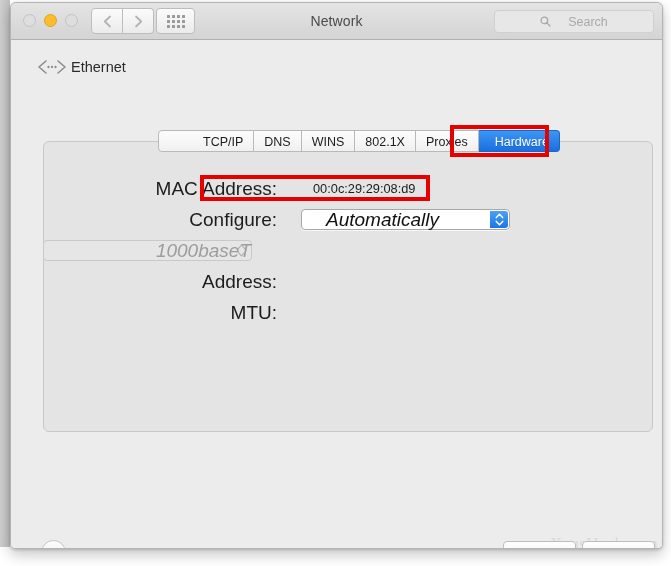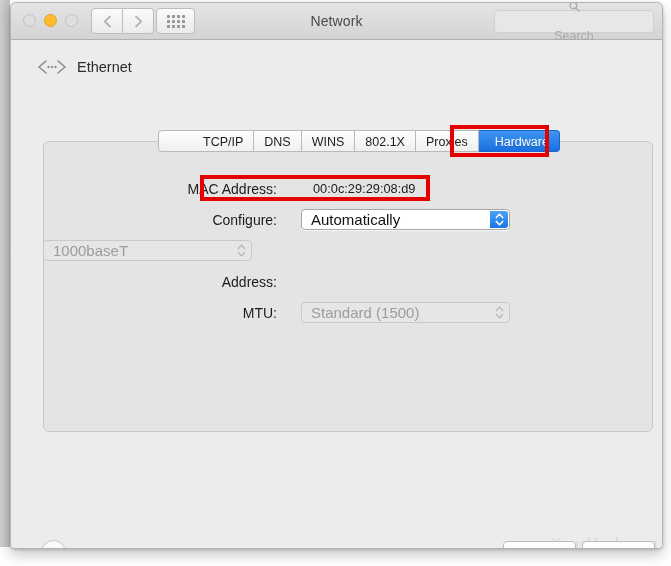--- a/index.html
+++ b/index.html
@@ -110,21 +110,20 @@
     top: 7px;
     width: 158px;
     height: 21px;
     background: #e7e7e7;
     border: 1px solid #cfcfcf;
     border-radius: 4px;
     display: flex;
     align-items: center;
     justify-content: center;
     gap: 17px;
-    flex-direction: column;
   }
   #search-ph {
     font-size: 12.5px;
     color: #a9a9a9;
   }
   #search-icon-wrap { display: flex; align-items: center; color: #a9a9a9; }
 
   
   #body {
     position: relative;
@@ -132,21 +131,21 @@
     background: #ececec;
   }
 
   
   #service-header {
     position: absolute;
     left: 26px;
     top: 18px;
     display: flex;
     align-items: center;
-    gap: 10px;
+    gap: 4px;
   }
   #eth-icon {
     width: 30px;
     height: 18px;
     display: flex;
     align-items: center;
     justify-content: center;
     color: #8d8d8d;
   }
   #eth-label {
@@ -236,21 +235,21 @@
   .row {
     display: flex;
     align-items: center;
     height: 31px;
     margin-bottom: 0px;
   }
   .rowlabel {
     width: 258px;
     text-align: right;
     padding-right: 24px;
-    font-size: 14px;
+    font-size: 19px;
     color: #1c1c1c;
     box-sizing: border-box;
     white-space: nowrap;
   }
   .rowvalue-static {
     font-size: 12.8px;
     color: #1c1c1c;
     white-space: nowrap;
     margin-left: 12px;
   }
@@ -258,33 +257,35 @@
   .popup {
     position: relative;
     width: 209px;
     height: 21px;
     box-sizing: border-box;
     border-radius: 4px;
     display: flex;
     align-items: center;
   }
   .popup .ptext {
-    font-size: 15px;
-    padding-left: 9px;
+    font-size: 19px;
+    padding-left: 24px;
     white-space: nowrap;
+    font-style: italic;
   }
   .popup.enabled {
     background: #ffffff;
     border: 1px solid #a8a8a8;
     box-shadow: 0 1px 0 rgba(255,255,255,0.7);
   }
   .popup.enabled .ptext { color: #111111; }
   .popup.disabled {
     background: #e6e6e6;
     border: 1px solid #c9c9c9;
+    justify-content: flex-end;
   }
   .popup.disabled .ptext { color: #9d9d9d; }
 
   .stepper {
     position: absolute;
     right: 1px;
     top: 1px;
     bottom: 1px;
     width: 18px;
     border-radius: 0 3px 3px 0;
@@ -480,31 +481,20 @@
           </span>
         </div>
       </div>
 
       <div class="row">
         <div class="rowlabel">Address:</div>
       </div>
 
       <div class="row">
         <div class="rowlabel">MTU:</div>
-        <div class="popup disabled">
-          <span class="ptext">Standard  (1500)</span>
-          <span class="stepper">
-            <svg width="9" height="6" viewBox="0 0 9 6">
-                <polyline points="1.3,4.6 4.5,1.2 7.7,4.6" fill="none" stroke="#b0b0b0" stroke-width="1.2" stroke-linecap="round" stroke-linejoin="round"></polyline>
-              </svg>
-            <svg width="9" height="6" viewBox="0 0 9 6">
-                <polyline points="1.3,1.4 4.5,4.8 7.7,1.4" fill="none" stroke="#b0b0b0" stroke-width="1.2" stroke-linecap="round" stroke-linejoin="round"></polyline>
-              </svg>
-          </span>
-        </div>
       </div>
 
     </div>
 
     <div class="redbox" id="redbox-hardware"></div>
     <div class="redbox" id="redbox-mac"></div>
 
     <div id="footer-help">?</div>
     <div class="pushbtn" id="btn-cancel">Cancel</div>
     <div class="pushbtn" id="btn-ok">OK</div>

